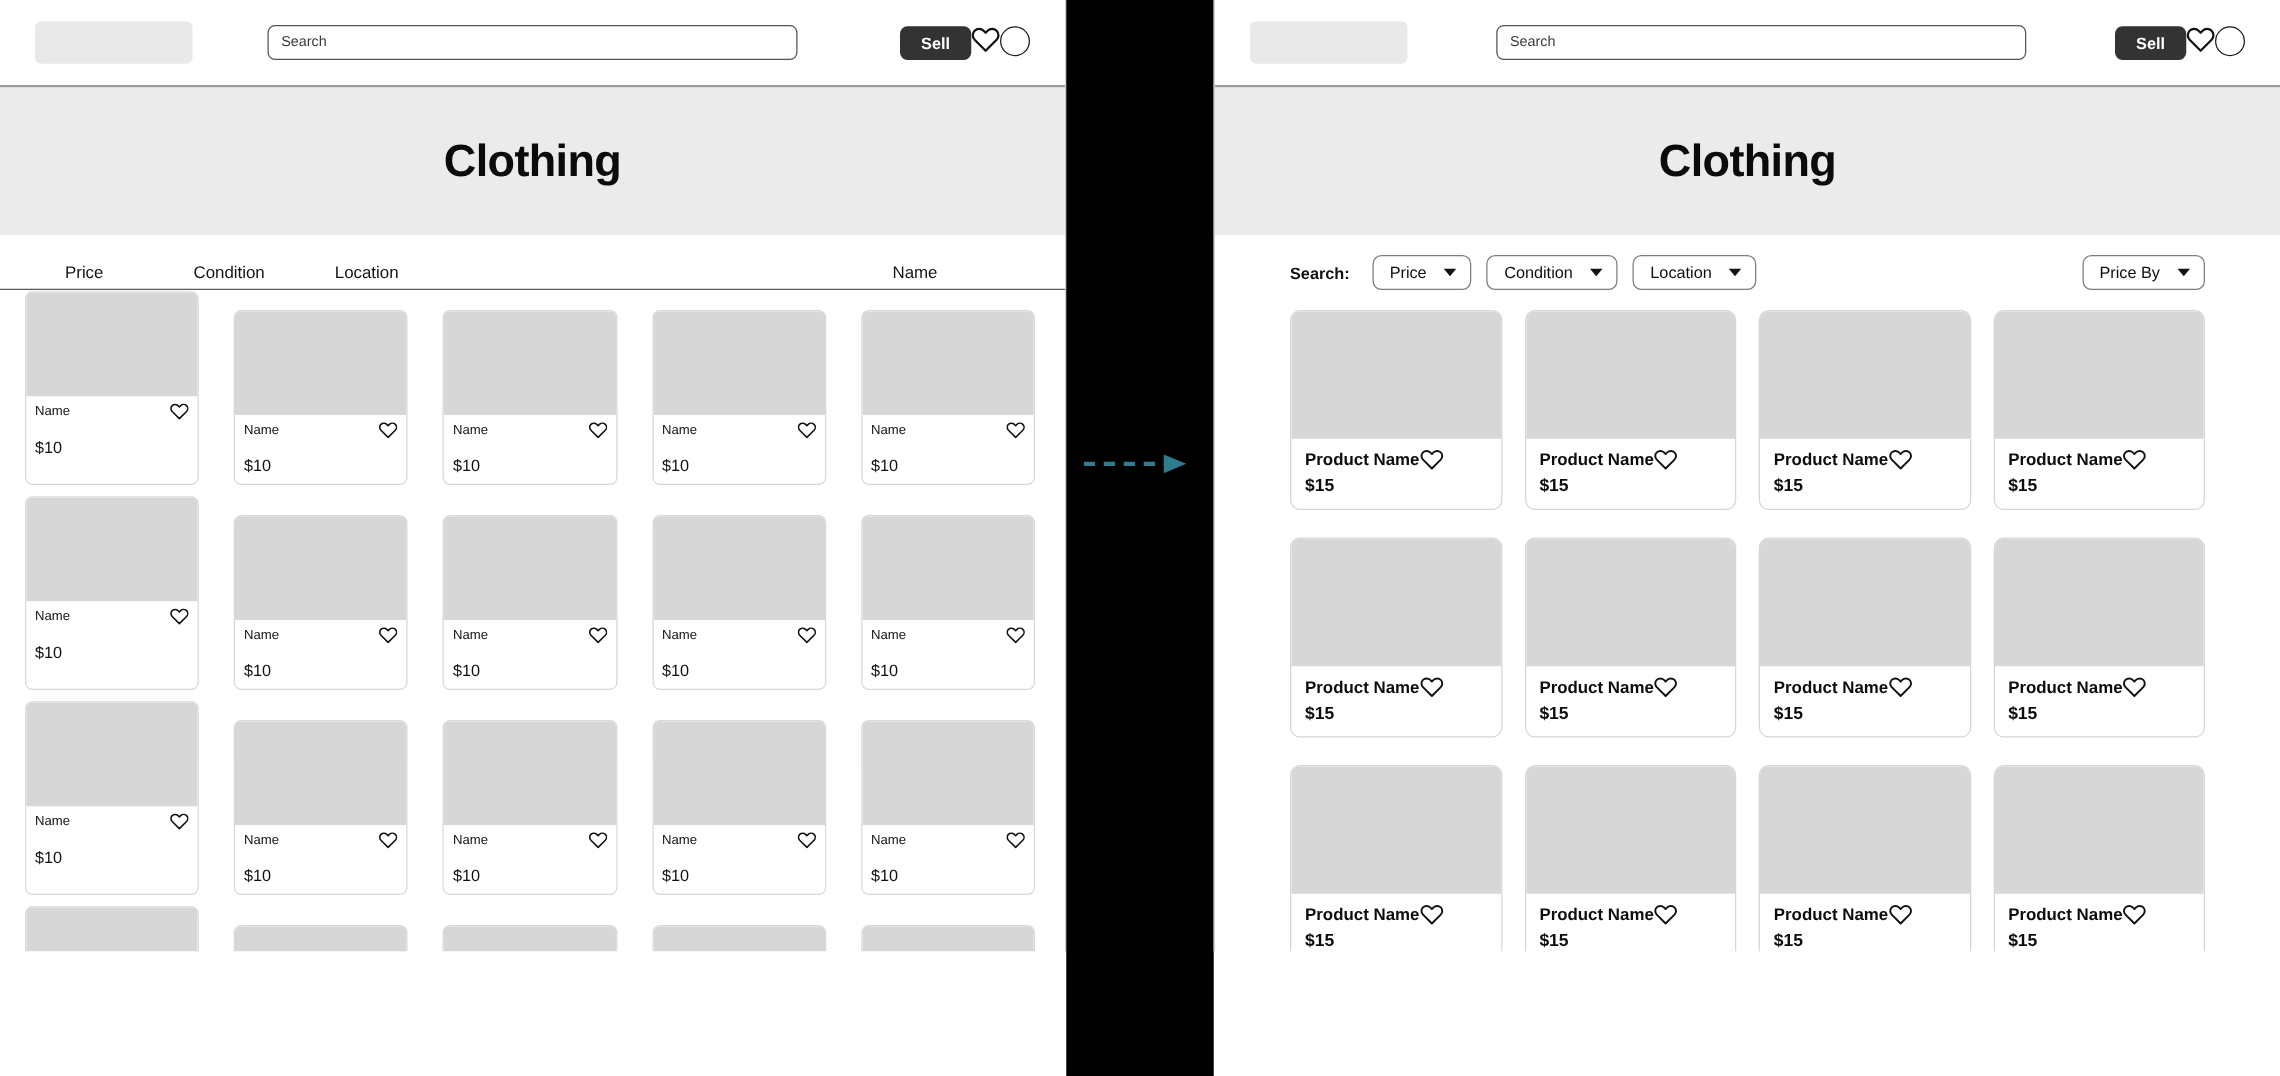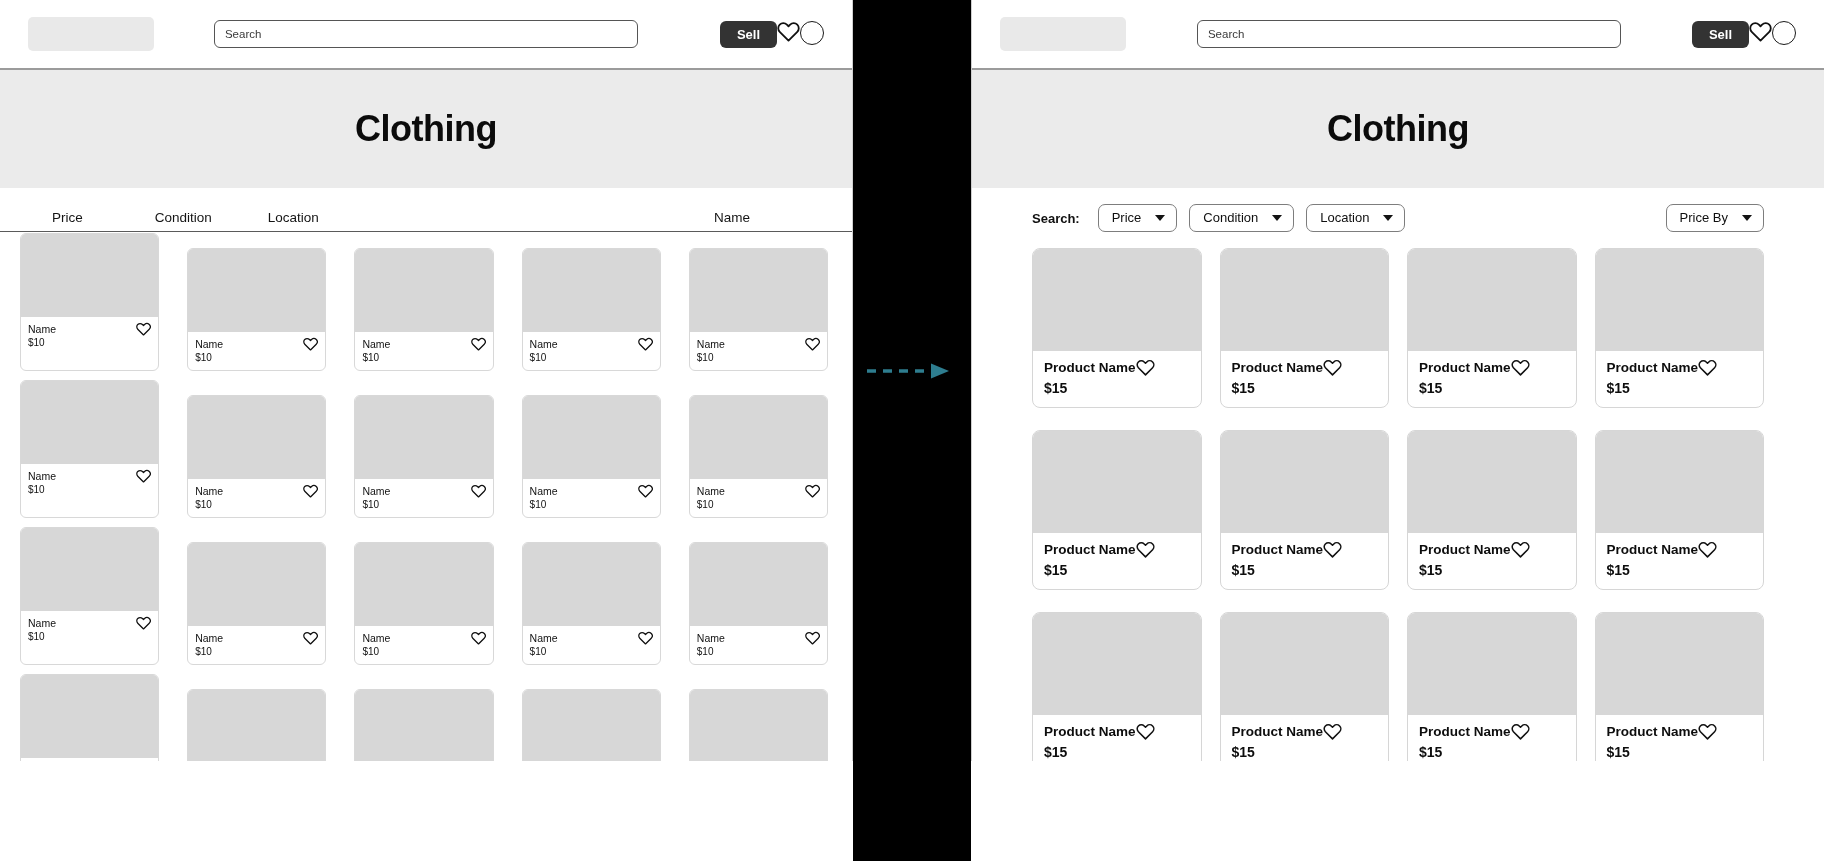--- a/index.html
+++ b/index.html
@@ -91,21 +91,21 @@
   }
   .card-l {
     background: #fff; border: 1px solid #d8d8d8; border-radius: 6px;
     overflow: hidden; display: flex; flex-direction: column;
   }
   .card-l.raised { margin-top: -15px; }
   .card-l .thumb { background: #d7d7d7; height: 83px; }
   .card-l .body { padding: 5px 7px 7px 7px; }
   .card-l .line1 { display: flex; align-items: center; justify-content: space-between; }
   .card-l .nm { font-size: 10.5px; color: #111; }
-  .card-l .pr { font-size: 10px; color: #111; margin-top: 1px; }
+  .card-l .pr { font-size: 13px; color: #111; margin-top: 14px; }
   .hk { width: 15px; height: 14px; display: block; flex: none; }
   .hk svg { width: 100%; height: 100%; display: block; }
 
   
   .grid-right {
     padding: 0 60px 0 60px;
     display: grid; grid-template-columns: repeat(4, 1fr);
     column-gap: 18px; row-gap: 22px;
   }
   .card-r {

